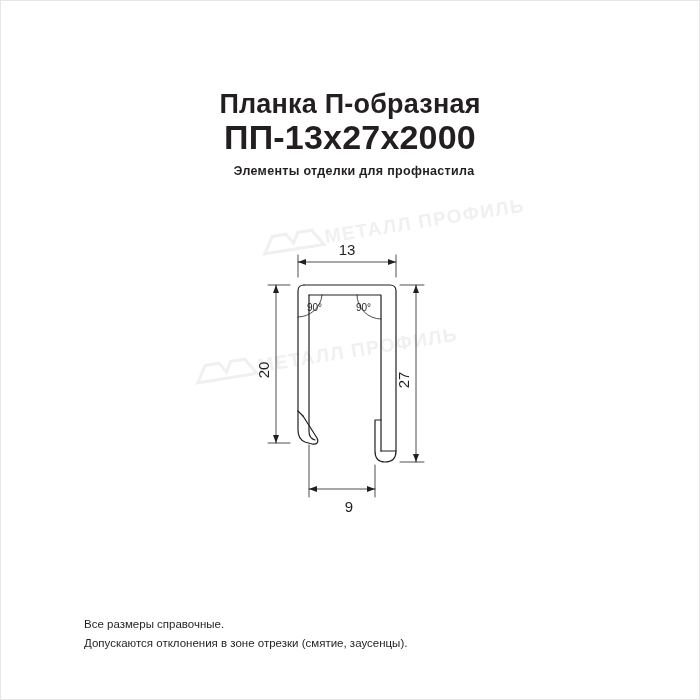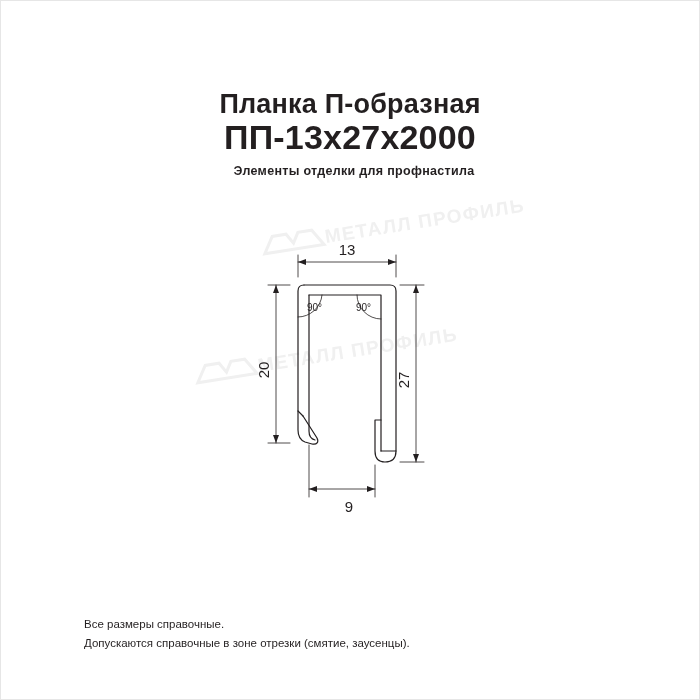--- a/index.html
+++ b/index.html
@@ -196,16 +196,16 @@
         <text x="405" y="165" font-size="15" text-anchor="middle" transform="rotate(-90 405 165)">27</text>
         <text x="345" y="297" font-size="15" text-anchor="middle">9</text>
         <text x="303" y="96" font-size="10">90°</text>
         <text x="352" y="96" font-size="10">90°</text>
       </g>
     </svg>
   </div>
 
   <div class="notes">
     <div>Все размеры справочные.</div>
-    <div>Допускаются справочные в зоне отрезки (смятие, заусенцы).</div>
+    <div>Допускаются отклонения в зоне отрезки (смятие, заусенцы).</div>
   </div>
 
 </div>
 
 </body></html>

